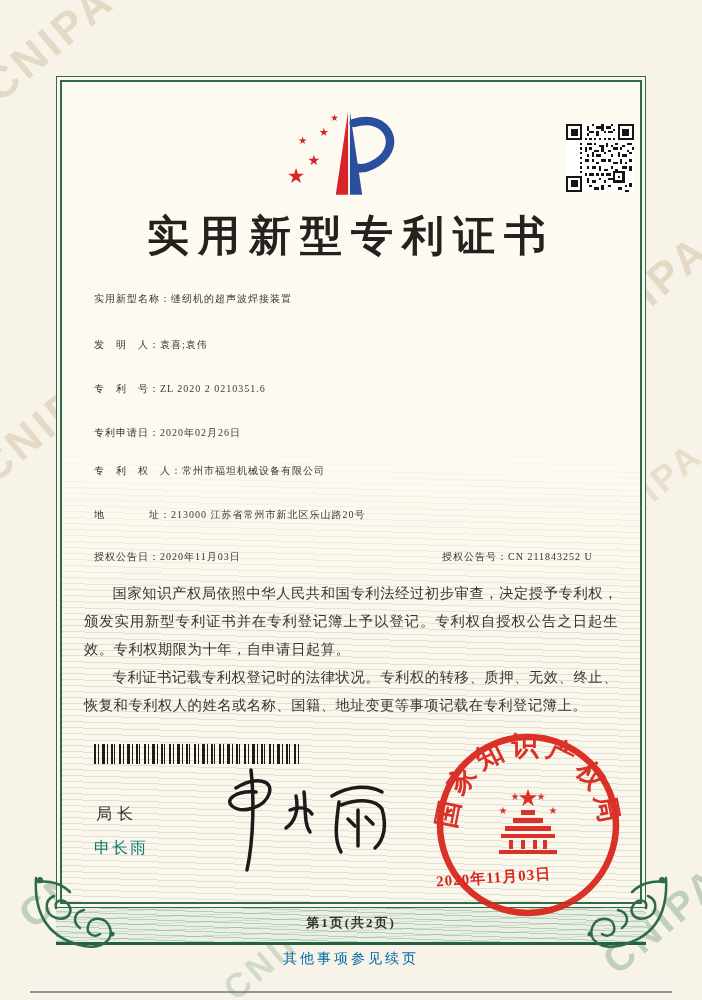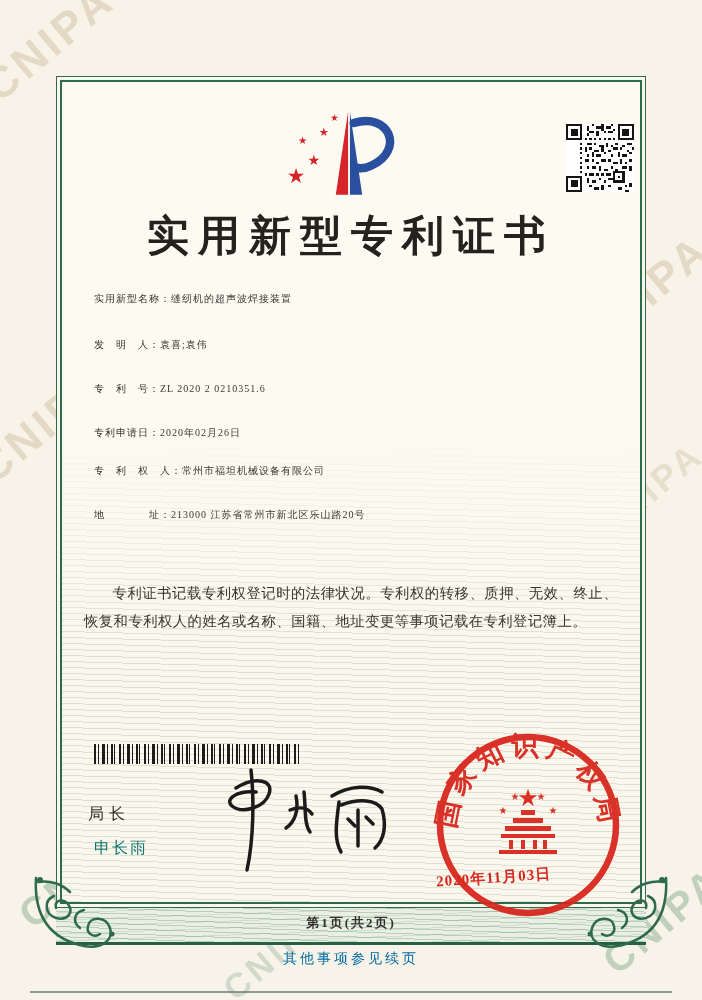--- a/index.html
+++ b/index.html
@@ -67,21 +67,21 @@
     position:absolute;left:94px;top:744px;width:208px;height:20px;z-index:5;
     background:repeating-linear-gradient(90deg,
       #1c1c1c 0 2px, rgba(0,0,0,0) 2px 4px,
       #1c1c1c 4px 5px, rgba(0,0,0,0) 5px 8px,
       #1c1c1c 8px 11px, rgba(0,0,0,0) 11px 13px,
       #1c1c1c 13px 14px, rgba(0,0,0,0) 14px 17px,
       #1c1c1c 17px 19px, rgba(0,0,0,0) 19px 20px,
       #1c1c1c 20px 21px, rgba(0,0,0,0) 21px 25px);
   }
   
-  .signer-title{position:absolute;left:88px;top:804px;z-index:5;font-size:16px;letter-spacing:5px;color:#2e2c27;}
+  .signer-title{position:absolute;left:96px;top:804px;z-index:5;font-size:16px;letter-spacing:5px;color:#2e2c27;}
   .signer-name{position:absolute;left:94px;top:838px;z-index:5;font-size:16px;letter-spacing:2px;color:#0f766e;}
   .signature{position:absolute;left:198px;top:766px;width:200px;height:110px;z-index:5;}
   
   .seal{position:absolute;left:433px;top:730px;width:190px;height:190px;z-index:6;opacity:.94;}
   .seal-date{
     position:absolute;left:436px;top:866px;width:185px;z-index:7;
     font-size:15px;font-weight:bold;color:#d8261d;letter-spacing:1px;
     transform:rotate(-4deg);white-space:nowrap;
   }
   
@@ -177,22 +177,29 @@
   </div>
   <div class="row" style="top:426px;">
     <span class="flabel">专利申请日：</span><span class="fvalue">2020年02月26日</span>
   </div>
   <div class="row" style="top:464px;">
     <span class="flabel">专　利　权　人：</span><span class="fvalue">常州市福坦机械设备有限公司</span>
   </div>
   <div class="row" style="top:508px;">
     <span class="flabel">地　　　　址：</span><span class="fvalue">213000 江苏省常州市新北区乐山路20号</span>
   </div>
+  <div class="row" style="top:550px;width:470px;">
+    <span>授权公告日：</span><span>2020年11月03日</span>
+    <span class="grant-no">
+      <span>授权公告号：</span><span>CN 211843252 U</span>
+    </span>
+  </div>
 
   <div class="body-text">
+    <p>国家知识产权局依照中华人民共和国专利法经过初步审查，决定授予专利权，颁发实用新型专利证书并在专利登记簿上予以登记。专利权自授权公告之日起生效。专利权期限为十年，自申请日起算。</p>
     <p>专利证书记载专利权登记时的法律状况。专利权的转移、质押、无效、终止、恢复和专利权人的姓名或名称、国籍、地址变更等事项记载在专利登记簿上。</p>
   </div>
 
   <div class="barcode"></div>
 
   <div class="signer-title">局长</div>
   <div class="signer-name">申长雨</div>
 
   <div class="signature">
     <svg viewBox="0 0 200 110">

